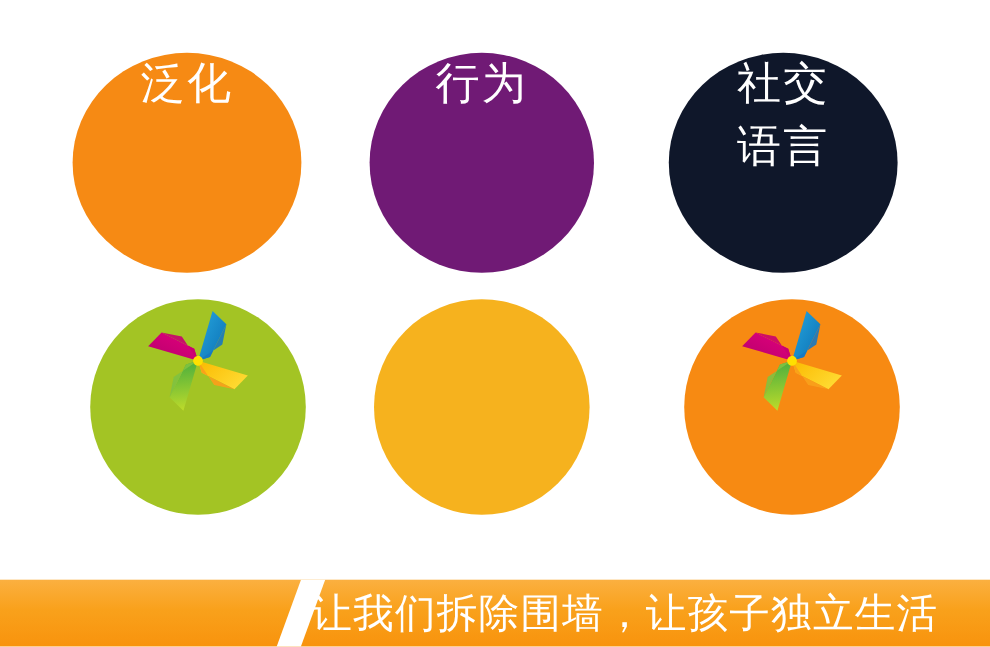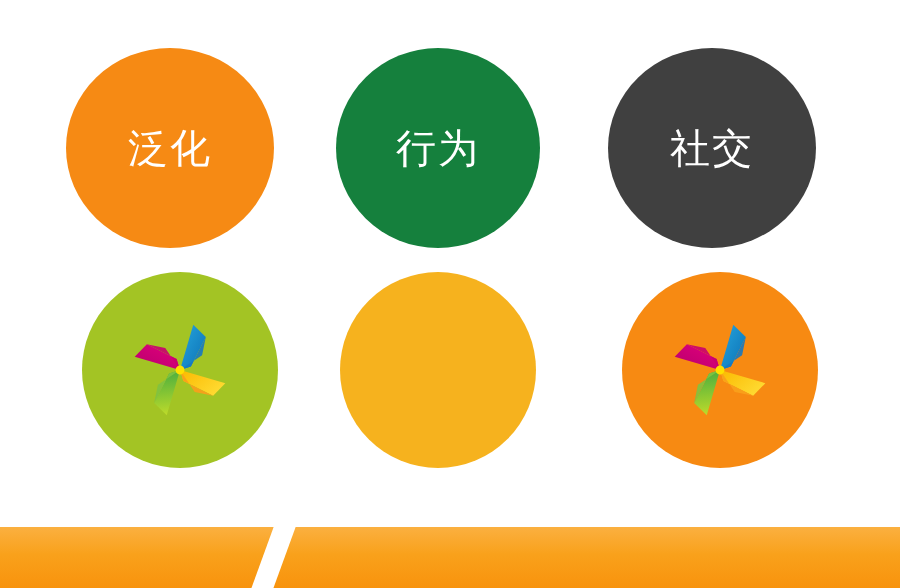--- a/index.html
+++ b/index.html
@@ -18,38 +18,38 @@
     overflow: hidden;
   }
 
   
   .circle {
     position: absolute;
     border-radius: 50%;
     display: flex;
     flex-direction: column;
     align-items: center;
-    justify-content: center;
+    justify-content: flex-start;
     box-sizing: border-box;
   }
   .circle-label {
     color: #ffffff;
     font-size: 40px;
     line-height: 1.42;
     letter-spacing: 2px;
     font-weight: 400;
     text-align: center;
     white-space: nowrap;
     user-select: none;
   }
 
   
   #c0 { left: 66px;  top: 48px;  width: 208px; height: 200px; background: #F68A14; }
-  #c1 { left: 336px; top: 48px;  width: 204px; height: 200px; background: #15803d; }
-  #c2 { left: 608px; top: 48px;  width: 208px; height: 200px; background: #404040; }
+  #c1 { left: 336px; top: 48px;  width: 204px; height: 200px; background: #701a75; }
+  #c2 { left: 608px; top: 48px;  width: 208px; height: 200px; background: #0f172a; }
   
   #c3 { left: 82px;  top: 272px; width: 196px; height: 196px; background: #A3C424; }
   #c4 { left: 340px; top: 272px; width: 196px); height: 196px; background: #F6B21E; }
   #c5 { left: 622px; top: 272px; width: 196px; height: 196px; background: #F78A12; }
   #c4 { left: 340px; top: 272px; width: 196px; height: 196px; background: #F6B21E; }
 
   
   .pinwheel {
     width: 112px;
     height: 112px;
@@ -99,20 +99,21 @@
   <div class="circle" id="c0">
     <div class="circle-label">泛化</div>
   </div>
 
   <div class="circle" id="c1">
     <div class="circle-label">行为</div>
   </div>
 
   <div class="circle" id="c2">
     <div class="circle-label">社交</div>
+    <div class="circle-label">语言</div>
   </div>
 
   <div class="circle" id="c3">
     <svg class="pinwheel" viewBox="0 0 200 200">
       <defs>
         <linearGradient id="g-blue" x1="0" y1="0" x2="1" y2="1">
           <stop offset="0%" stop-color="#28A9E0"></stop>
             <stop offset="100%" stop-color="#0B6FB4"></stop>
         </linearGradient>
         <linearGradient id="g-mag" x1="1" y1="0" x2="0" y2="1">
@@ -152,15 +153,16 @@
       <path d="M100 100 L178 132 L154 152 L104 120 Z" fill="url(#g-yel)"></path>
       <path d="M100 100 L104 120 L154 152 L122 142 Z" fill="#F9A01B" opacity="0.95"></path>
       <path d="M100 100 L68 178 L48 154 L80 104 Z" fill="url(#g-grn)"></path>
       <path d="M100 100 L80 104 L48 154 L58 122 Z" fill="#7FC241" opacity="0.9"></path>
       <circle cx="100" cy="100" r="8" fill="#FFE000"></circle>
     </svg>
   </div>
 
   <div id="banner">
     <div id="banner-slash"></div>
+    <div id="banner-text">让我们拆除围墙，让孩子独立生活</div>
   </div>
 
 </div>
 
 </body></html>

